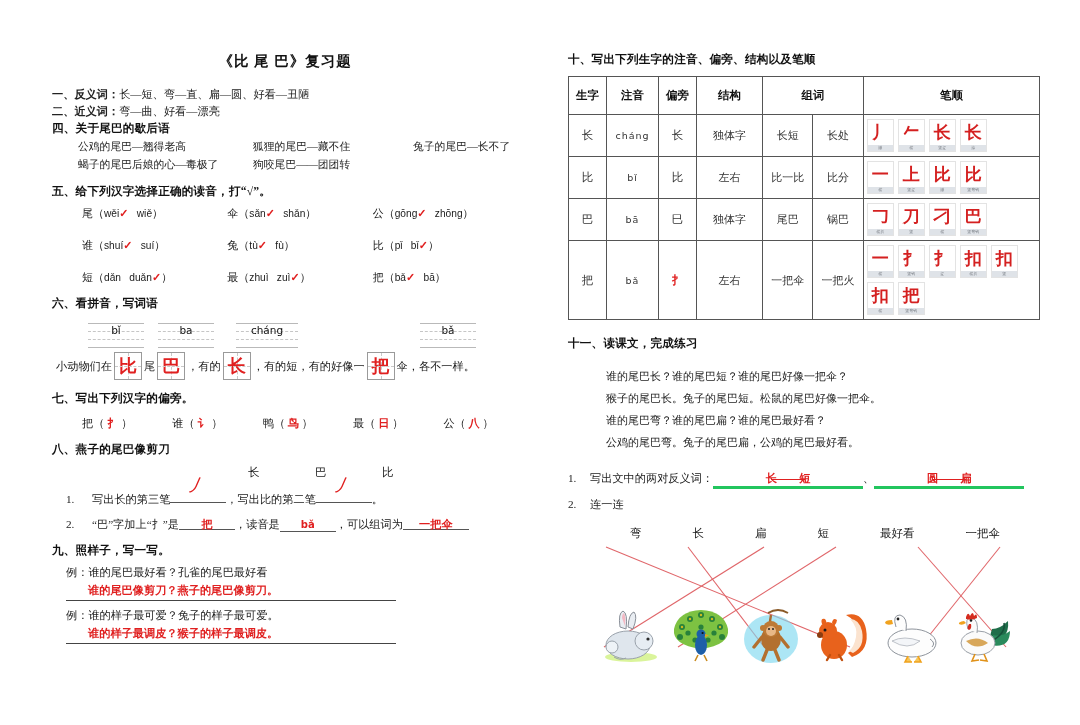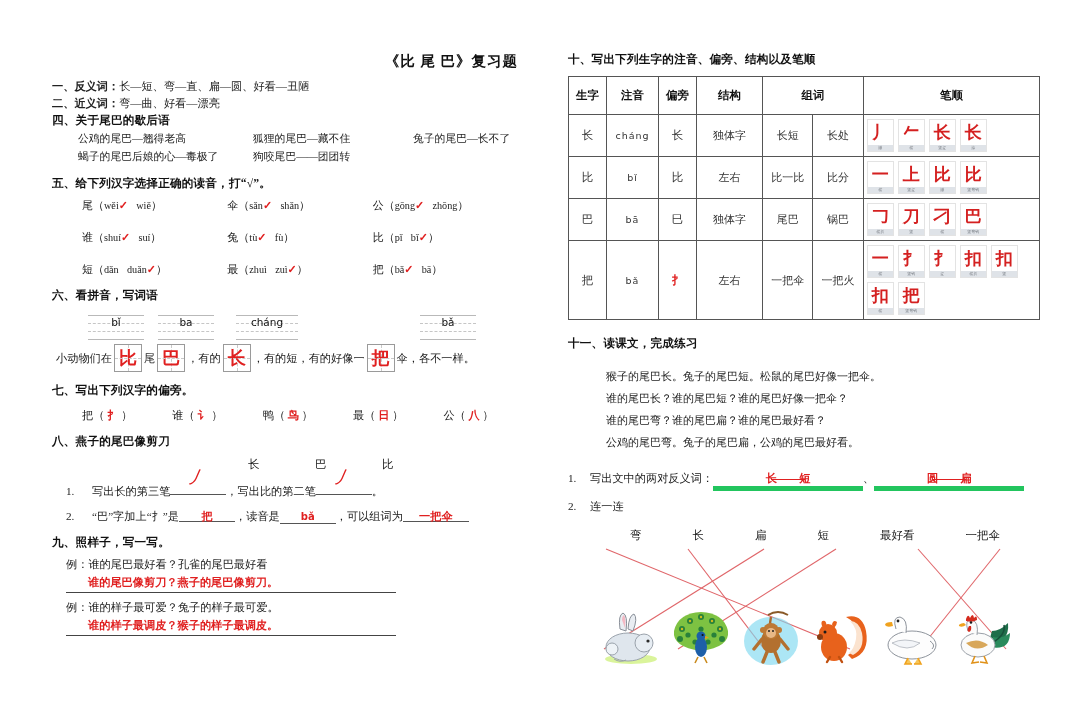--- a/index.html
+++ b/index.html
@@ -9,22 +9,22 @@
     background:#ffffff;
     font-family:"Liberation Serif","DejaVu Serif",serif;
     color:#1a1a1a;
     overflow:hidden;
   }
   .page { position:relative; width:1080px; height:725px; display:flex; }
   .col-left { width:540px; padding:52px 22px 0 52px; position:relative; }
   .col-right { width:540px; padding:52px 40px 0 28px; position:relative; }
 
   .doc-title {
-    text-align:right; font-weight:bold; font-size:14.5px;
-    letter-spacing:1px; margin:0 0 7px 0; color:#111;
+    text-align:center; font-weight:bold; font-size:14.5px;
+    letter-spacing:1px; margin:0 0 15px 0; color:#111;
   }
   .sec-head {
     font-weight:bold; font-size:11.6px; margin:0 0 2px 0; color:#111;
     letter-spacing:.2px;
   }
   .sec-head.sp { margin-top:11px; }
   .line { font-size:11.2px; line-height:1.55; color:#222; }
   .red { color:#e8112d; }
   .redink { color:#e02020; font-weight:bold; }
 
@@ -32,21 +32,21 @@
   .inline-head { font-weight:bold; }
 
   
   .xhy { display:grid; grid-template-columns:175px 160px auto; font-size:10.8px;
          line-height:1.65; padding-left:26px; color:#222; }
 
   
   .choice-grid { display:grid; grid-template-columns:1fr 1fr 1fr; row-gap:17px;
                  padding-left:30px; margin-top:7px; font-size:11px; }
   .choice { position:relative; white-space:nowrap; }
-  .pyn { font-family:Liberation Serif, serif; font-size:10.2px; }
+  .pyn { font-family:Liberation Sans, sans-serif; font-size:10.2px; }
   .tick { color:#e02020; font-weight:bold; font-size:11px; display:inline-block;
           transform:skewX(-6px); }
 
   
   .py-row { display:flex; align-items:flex-end; margin-top:8px; padding-left:36px; height:30px; }
   .pygrid { width:56px; height:26px; position:relative; margin-right:10px; }
   .pygrid.wide { width:62px; }
   .pygrid .l { position:absolute; left:0; right:0; height:0; border-top:1px solid #b9b9b9; }
   .pygrid .l.dash { border-top:1px dashed #c6c6c6; }
   .pygrid .t1{top:0}.pygrid .t2{top:8px}.pygrid .t3{top:16px}.pygrid .t4{top:24px}
@@ -99,21 +99,21 @@
                line-height:1; }
   .card .bar { background:#dfe3e8; height:6px; font-size:4px; color:#7a7f86;
                text-align:center; line-height:6px; }
   .ink-red b { color:#d42020; }
 
   .text-block { padding-left:38px; margin-top:14px; font-size:11px; line-height:2.0;
                 color:#222; font-family:"Liberation Serif",serif; }
 
   .q-row { display:flex; font-size:11.2px; align-items:baseline; margin-top:8px; }
   .q-num { width:22px; flex:none; }
-  .ant-blank { display:inline-block; border-bottom:5px solid #22c55e; width:150px;
+  .ant-blank { display:inline-block; border-bottom:3px solid #22c55e; width:150px;
                text-align:center; color:#e02020; font-weight:bold; position:relative; }
   .pairword { position:relative; display:inline-block; padding:0 14px; }
   .pairword:after { content:""; position:absolute; left:50%; top:50%; width:34px;
                     height:0; border-top:1.6px solid #e02020; transform:translateX(-50%); }
 
   .match-words { display:flex; justify-content:space-between; padding:0 40px 0 62px;
                  margin-top:14px; font-size:11.5px; }
   .match-area { position:relative; height:122px; margin-top:2px; }
   .animals { display:flex; justify-content:space-between; padding:0 26px 0 30px;
              position:absolute; bottom:0; left:0; right:0; }
@@ -433,22 +433,22 @@
                   <div class="bar">竖弯钩</div>
                 </div>
               </div>
             </td>
           </tr>
         </tbody>
     </table>
 
     <div class="sec-head" style="margin-top:16px;">十一、读课文，完成练习</div>
     <div class="text-block">
+      <div>谁的尾巴长？谁的尾巴短？谁的尾巴好像一把伞？</div>
       <div>猴子的尾巴长。兔子的尾巴短。松鼠的尾巴好像一把伞。</div>
-      <div>谁的尾巴长？谁的尾巴短？谁的尾巴好像一把伞？</div>
       <div>谁的尾巴弯？谁的尾巴扁？谁的尾巴最好看？</div>
       <div>公鸡的尾巴弯。兔子的尾巴扁，公鸡的尾巴最好看。</div>
     </div>
 
     <div class="q-row" style="margin-top:18px;">
       <span class="q-num">1.</span>
       <span>写出文中的两对反义词：</span>
       <span class="ant-blank"><span class="pairword">长——短</span></span>
       <span>、</span>
       <span class="ant-blank"><span class="pairword">圆——扁</span></span>

